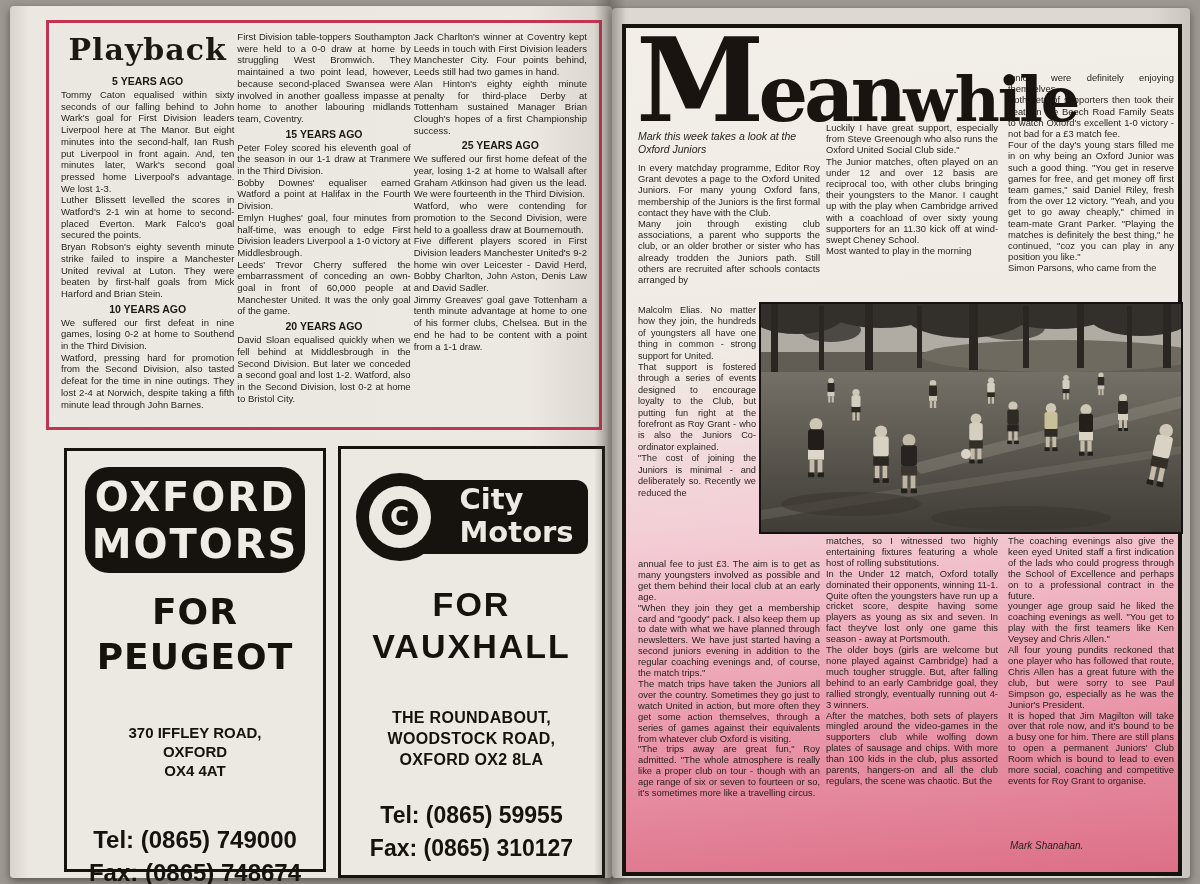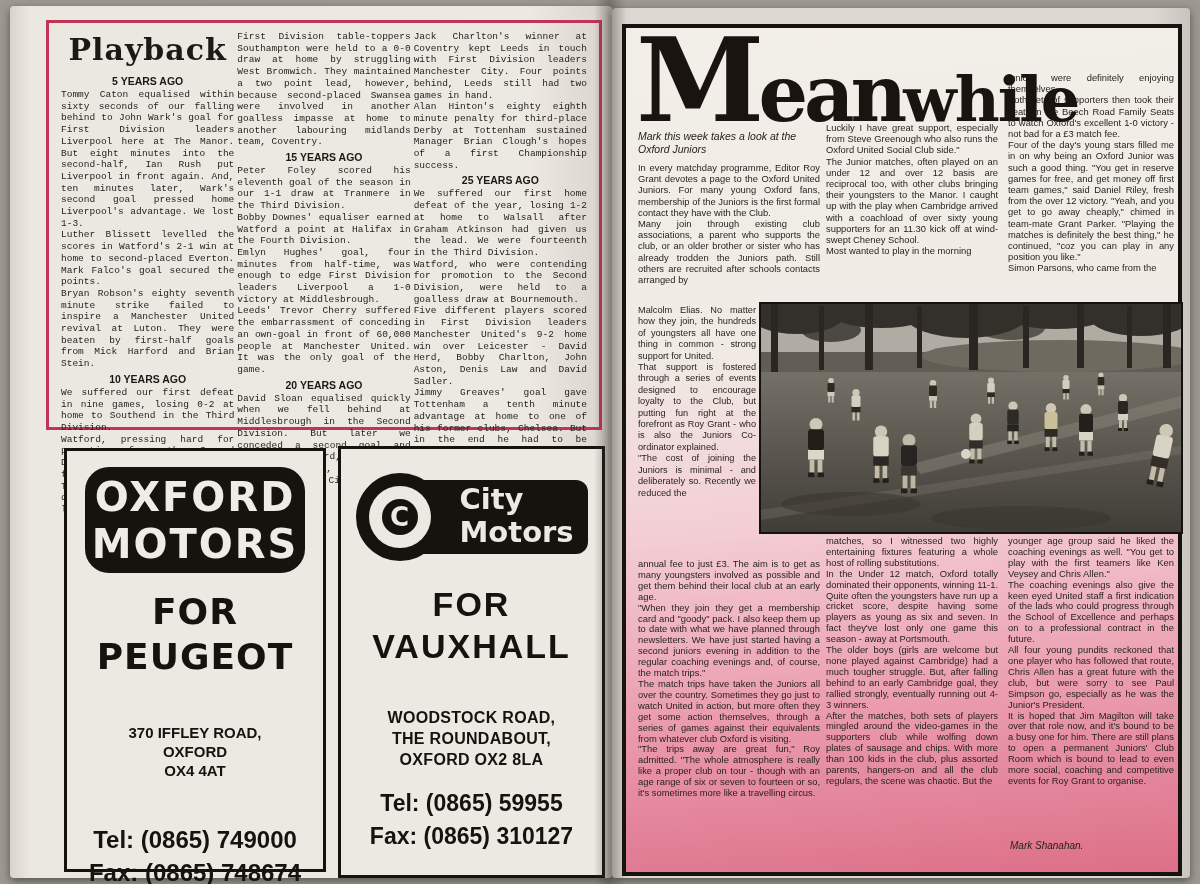--- a/index.html
+++ b/index.html
@@ -25,21 +25,21 @@
     position:absolute;left:594px;top:0;width:32px;height:884px;z-index:6;pointer-events:none;
     background:linear-gradient(90deg,rgba(0,0,0,0) 0%,rgba(60,55,50,.38) 48%,rgba(0,0,0,0) 100%);
   }
   
   .playback{
     position:absolute;left:36px;top:14px;width:556px;height:410px;
     border:3px solid #c23453;box-sizing:border-box;
     display:flex;gap:3px;padding:8px 12px 6px 12px;
   }
   .pb-col{flex:1;font-size:9.5px;line-height:11.7px;text-align:justify;color:#272420;}
-  .pb-col p{margin:0;font-family:Liberation Mono, monospace;}
+  .pb-col p{margin:0;}
   .pb-title{
     font-family:"DejaVu Serif", serif;font-weight:bold;font-size:30px;line-height:34px;
     text-align:center;margin:2px 0 8px 0;letter-spacing:1px;color:#1c1915;
   }
   .pb-h{font-weight:bold;text-align:center;font-size:10.5px;line-height:13px;margin:3px 0 1px 0;color:#1c1915;}
   
   .ad{position:absolute;border:3px solid #16130f;background:#ece8e2;box-sizing:border-box;text-align:center;color:#16130f;}
   .ad-oxford{left:54px;top:442px;width:262px;height:424px;}
   .ad-city{left:328px;top:440px;width:267px;height:432px;}
   .om-logo{
@@ -59,21 +59,21 @@
   .cm-cletter{
     position:absolute;left:0;top:0;width:88px;height:88px;display:flex;align-items:center;justify-content:center;
     color:#ece8e2;font-family:"DejaVu Sans", sans-serif;font-weight:bold;font-size:26px;
   }
   .cm-text{
     position:absolute;left:104px;top:10px;color:#ece8e2;font-weight:bold;
     font-size:29px;line-height:33px;font-family:"DejaVu Sans", sans-serif;text-align:left;
   }
   .cm-for{font-size:34px;font-weight:bold;line-height:42px;margin-top:22px;letter-spacing:2px;}
   .cm-addr{font-size:16px;font-weight:bold;line-height:21px;margin-top:40px;letter-spacing:.3px;}
-  .cm-tel{font-size:23px;font-weight:bold;margin-top:20px;}
+  .cm-tel{font-size:23px;font-weight:bold;margin-top:32px;}
   .cm-fax{font-size:23px;font-weight:bold;margin-top:6px;}
   
   .article-box{
     position:absolute;left:622px;top:24px;width:560px;height:852px;
     border:4px solid #16130f;box-sizing:border-box;
     background:linear-gradient(175deg,#f2eee8 0%,#f0ece5 36%,#f3ccd4 58%,#eb9cae 78%,#dc6f88 100%);
   }
   .mw-head{position:absolute;left:10px;top:-4px;display:flex;align-items:baseline;color:#191410;z-index:2;}
   .mw-m{font-family:"DejaVu Serif", serif;font-weight:bold;font-size:116px;line-height:112px;letter-spacing:-6px;}
   .mw-ean{font-family:"DejaVu Serif", serif;font-weight:bold;font-size:78px;letter-spacing:-4px;}
@@ -176,22 +176,22 @@
         <div class="cm-text">
           <div>City</div>
           <div>Motors</div>
         </div>
       </div>
       <div class="cm-for">
         <div>FOR</div>
         <div>VAUXHALL</div>
       </div>
       <div class="cm-addr">
+          <div>THE ROUNDABOUT,</div>
           <div>WOODSTOCK ROAD,</div>
-          <div>THE ROUNDABOUT,</div>
           <div>OXFORD OX2 8LA</div>
         </div>
       <div class="cm-tel">Tel: (0865) 59955</div>
       <div class="cm-fax">Fax: (0865) 310127</div>
     </div>
   </div>
 
   <div class="page-right"></div>
 
   <div class="article-box">
@@ -228,22 +228,22 @@
         <p>The older boys (girls are welcome but none played against Cambridge) had a much tougher struggle. But, after falling behind to an early Cambridge goal, they rallied strongly, eventually running out 4-3 winners.</p>
         <p>After the matches, both sets of players mingled around the video-games in the supporters club while wolfing down plates of sausage and chips. With more than 100 kids in the club, plus assorted parents, hangers-on and all the club regulars, the scene was chaotic. But the</p>
       </div>
     <div class="rp-block" id="c3a">
         <p>juniors were definitely enjoying themselves.</p>
         <p>Both sets of supporters then took their seats in the Beech Road Family Seats to watch Oxford's excellent 1-0 victory - not bad for a £3 match fee.</p>
         <p>Four of the day's young stars filled me in on why being an Oxford Junior was such a good thing. "You get in reserve games for free, and get money off first team games," said Daniel Riley, fresh from the over 12 victory. "Yeah, and you get to go away cheaply," chimed in team-mate Grant Parker. "Playing the matches is definitely the best thing," he continued, "coz you can play in any position you like."</p>
         <p>Simon Parsons, who came from the</p>
       </div>
     <div class="rp-block" id="c3b">
+        <p>The coaching evenings also give the keen eyed United staff a first indication of the lads who could progress through the School of Excellence and perhaps on to a professional contract in the future.</p>
         <p>younger age group said he liked the coaching evenings as well. "You get to play with the first teamers like Ken Veysey and Chris Allen."</p>
-        <p>The coaching evenings also give the keen eyed United staff a first indication of the lads who could progress through the School of Excellence and perhaps on to a professional contract in the future.</p>
         <p>All four young pundits reckoned that one player who has followed that route, Chris Allen has a great future with the club, but were sorry to see Paul Simpson go, especially as he was the Junior's President.</p>
         <p>It is hoped that Jim Magilton will take over that role now, and it's bound to be a busy one for him. There are still plans to open a permanent Juniors' Club Room which is bound to lead to even more social, coaching and competitive events for Roy Grant to organise.</p>
       </div>
     <div class="byline">Mark Shanahan.</div>
 
     <div class="photo" role="img" aria-label="Black and white photograph of young boys playing football on a muddy pitch in front of a line of tall trees">
       <svg viewBox="0 0 420 228" preserveAspectRatio="none">
         <defs>
           <linearGradient id="fieldg" x1="0" y1="0" x2="0" y2="1">
             <stop offset="0" stop-color="#747067"></stop>

